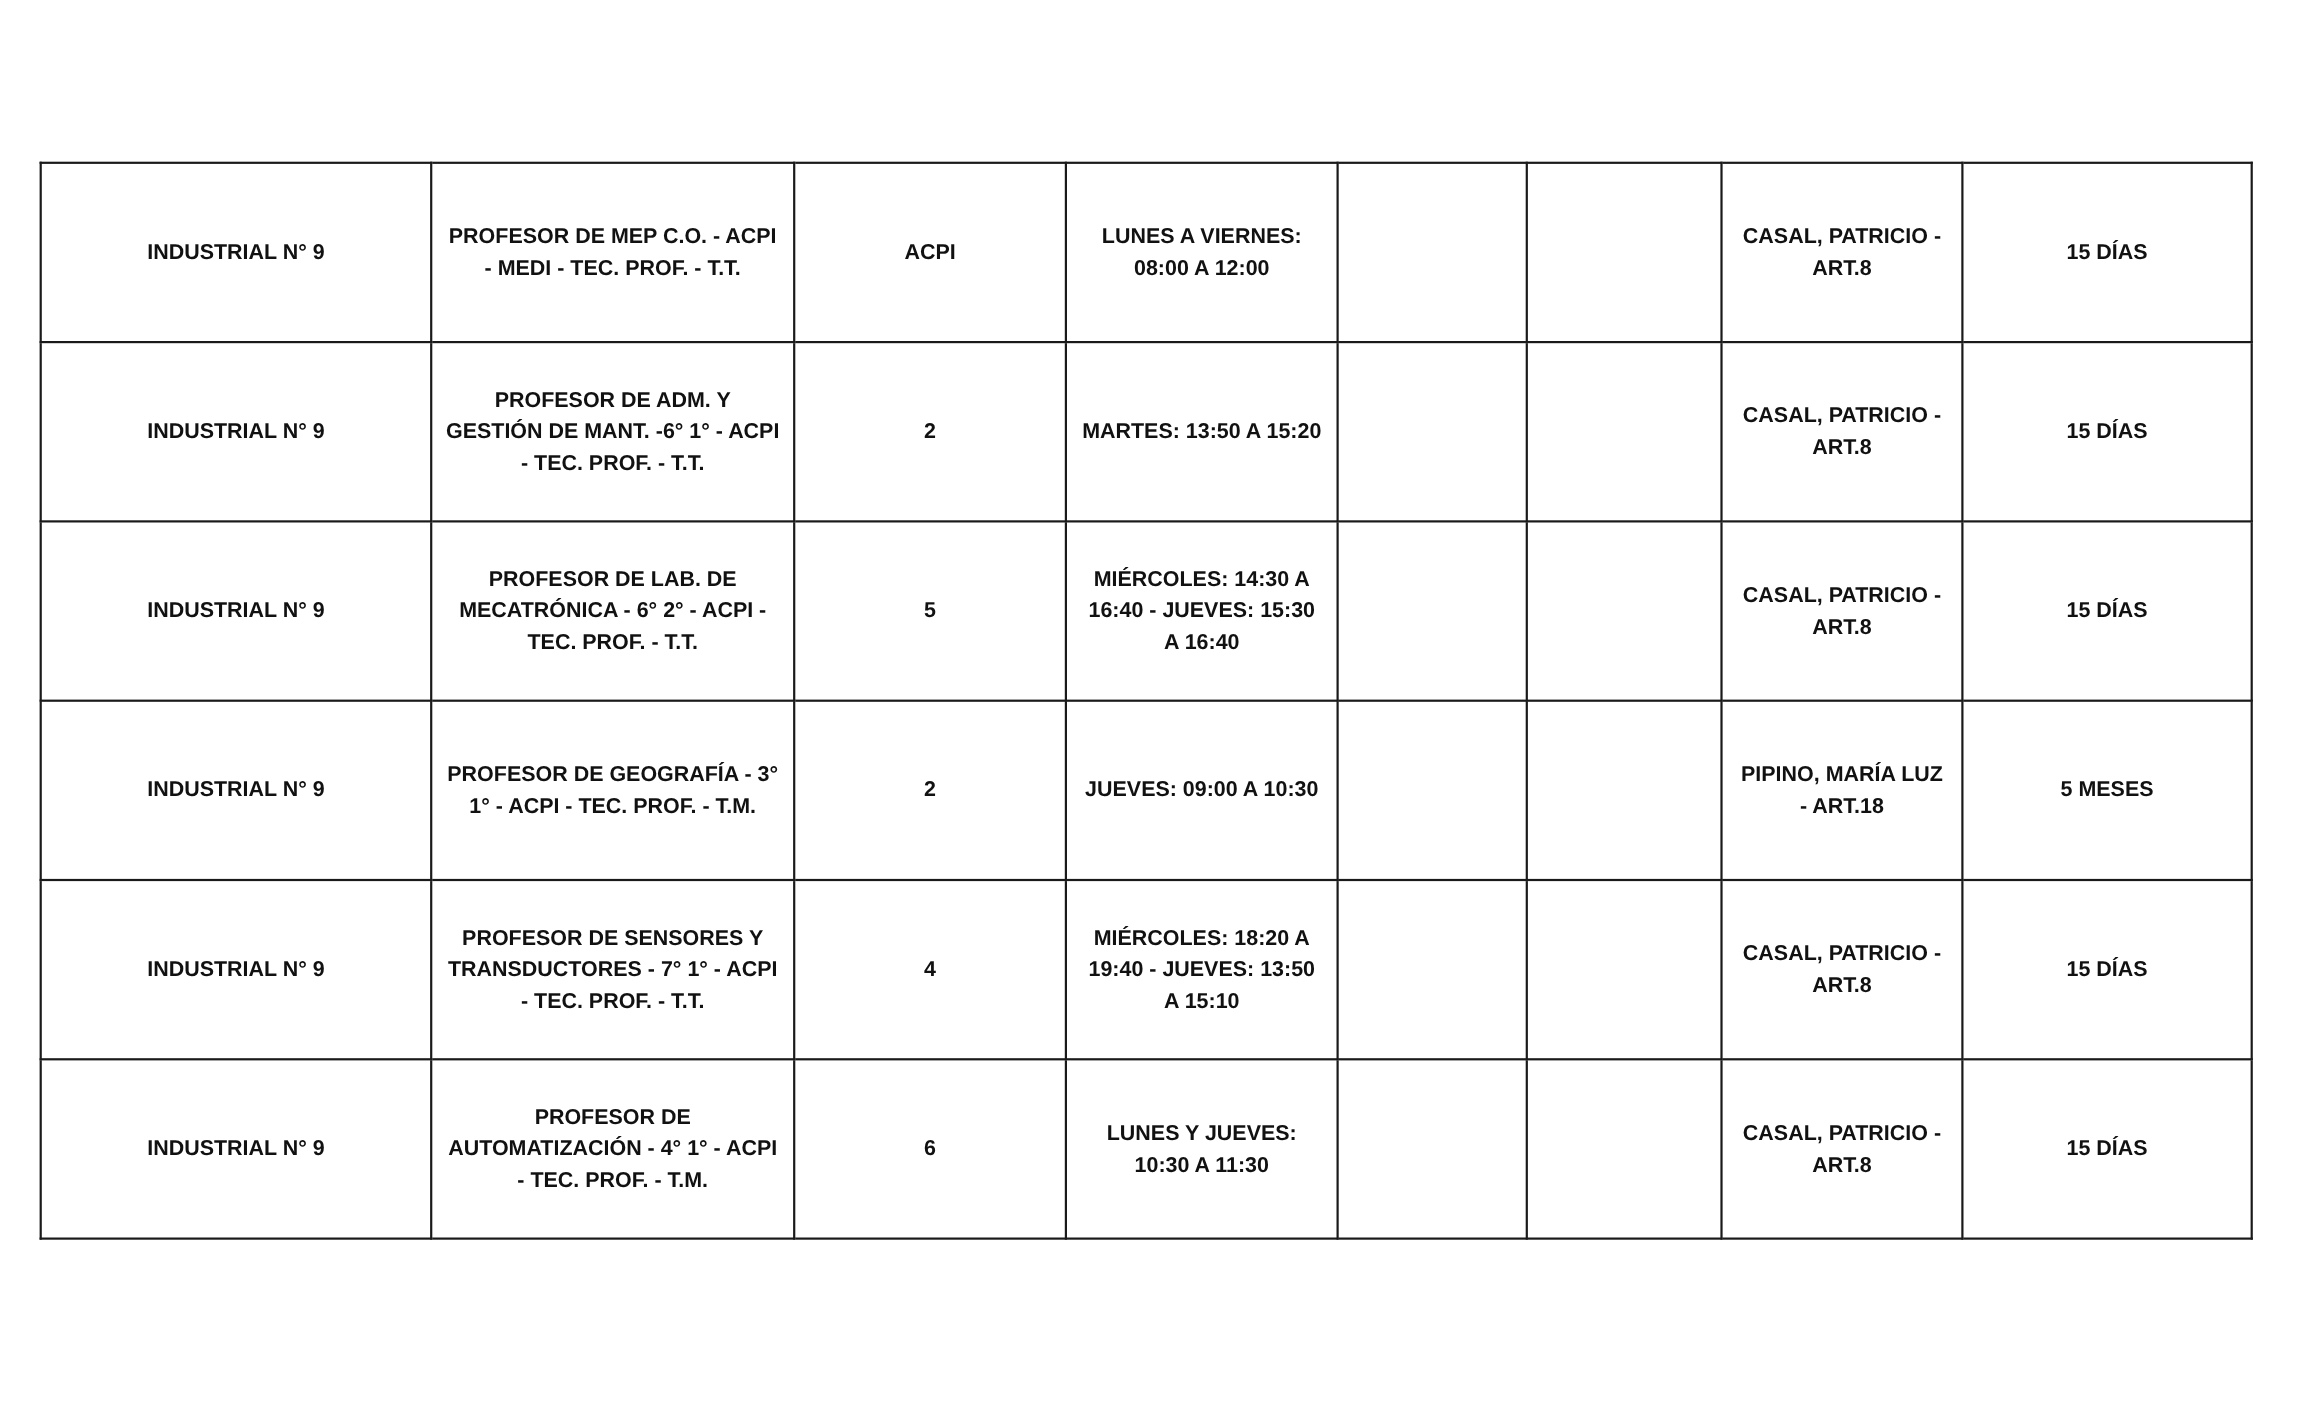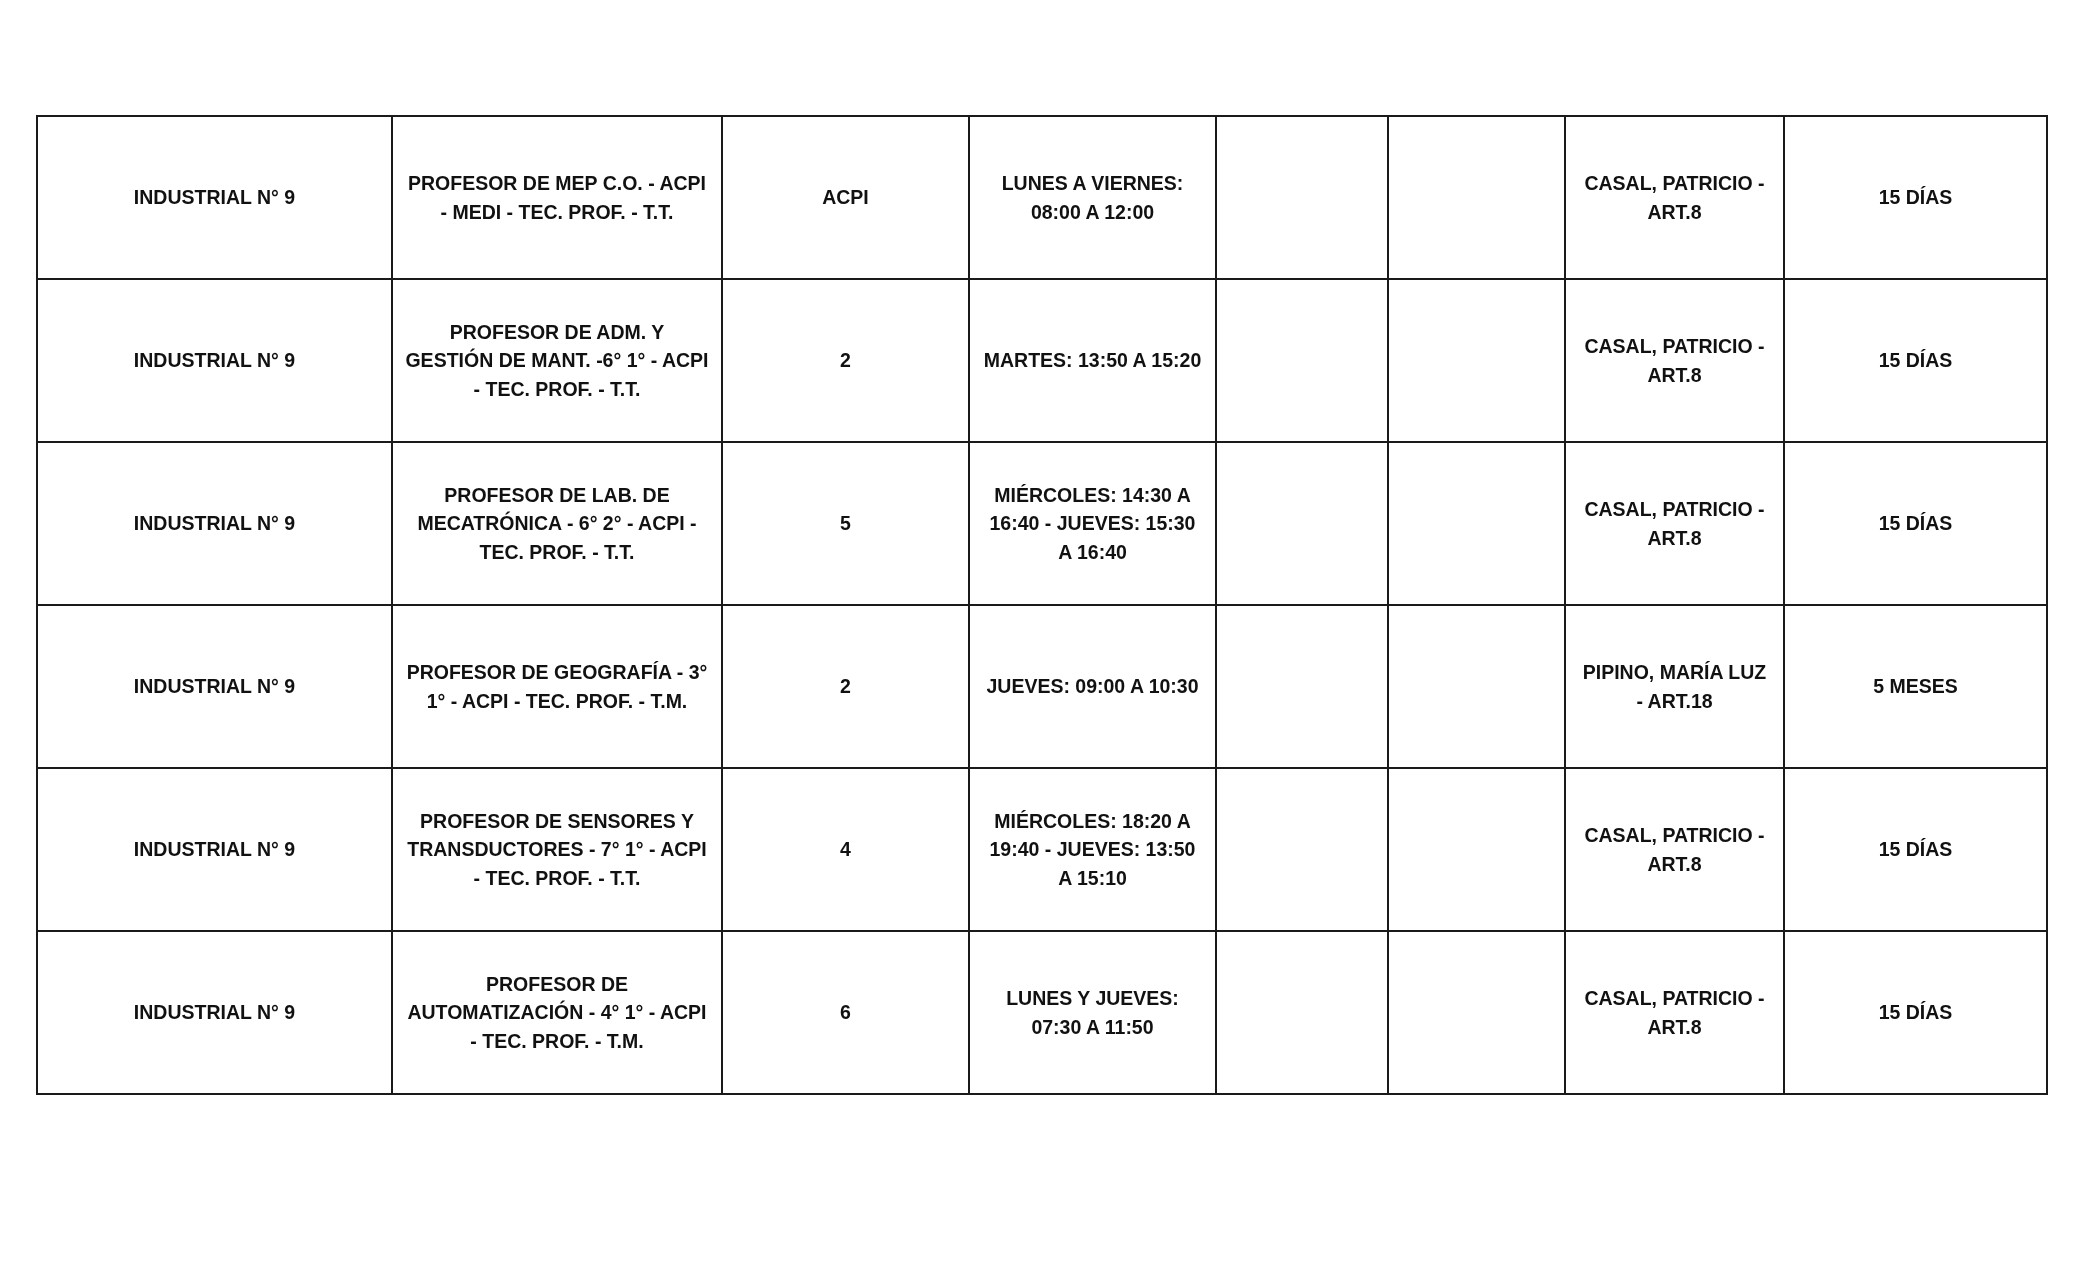--- a/index.html
+++ b/index.html
@@ -24,20 +24,21 @@
     position: absolute;
     left: 36px;
     top: 115px;
     width: 2010px;
   }
   table.schedule {
     border-collapse: collapse;
     table-layout: fixed;
     width: 2010px;
     background: #ffffff;
+    margin-top: 32px;
   }
   table.schedule td {
     border: 2px solid #1a1a1a;
     text-align: center;
     vertical-align: middle;
     font-weight: bold;
     font-size: 19.5px;
     line-height: 1.45;
     color: #111111;
     padding: 10px 12px;
@@ -122,21 +123,21 @@
           <td>MIÉRCOLES: 18:20 A 19:40 - JUEVES: 13:50 A 15:10</td>
           <td class="blank"></td>
           <td class="blank"></td>
           <td>CASAL, PATRICIO - ART.8</td>
           <td>15 DÍAS</td>
         </tr>
         <tr class="row">
           <td>INDUSTRIAL N° 9</td>
           <td>PROFESOR DE AUTOMATIZACIÓN - 4° 1° - ACPI - TEC. PROF. - T.M.</td>
           <td>6</td>
-          <td>LUNES Y JUEVES: 07:30 A 11:50</td>
+          <td>LUNES Y JUEVES: 10:30 A 11:30</td>
           <td class="blank"></td>
           <td class="blank"></td>
           <td>CASAL, PATRICIO - ART.8</td>
           <td>15 DÍAS</td>
         </tr>
       </tbody>
     </table>
   </div>
 </div>
 

